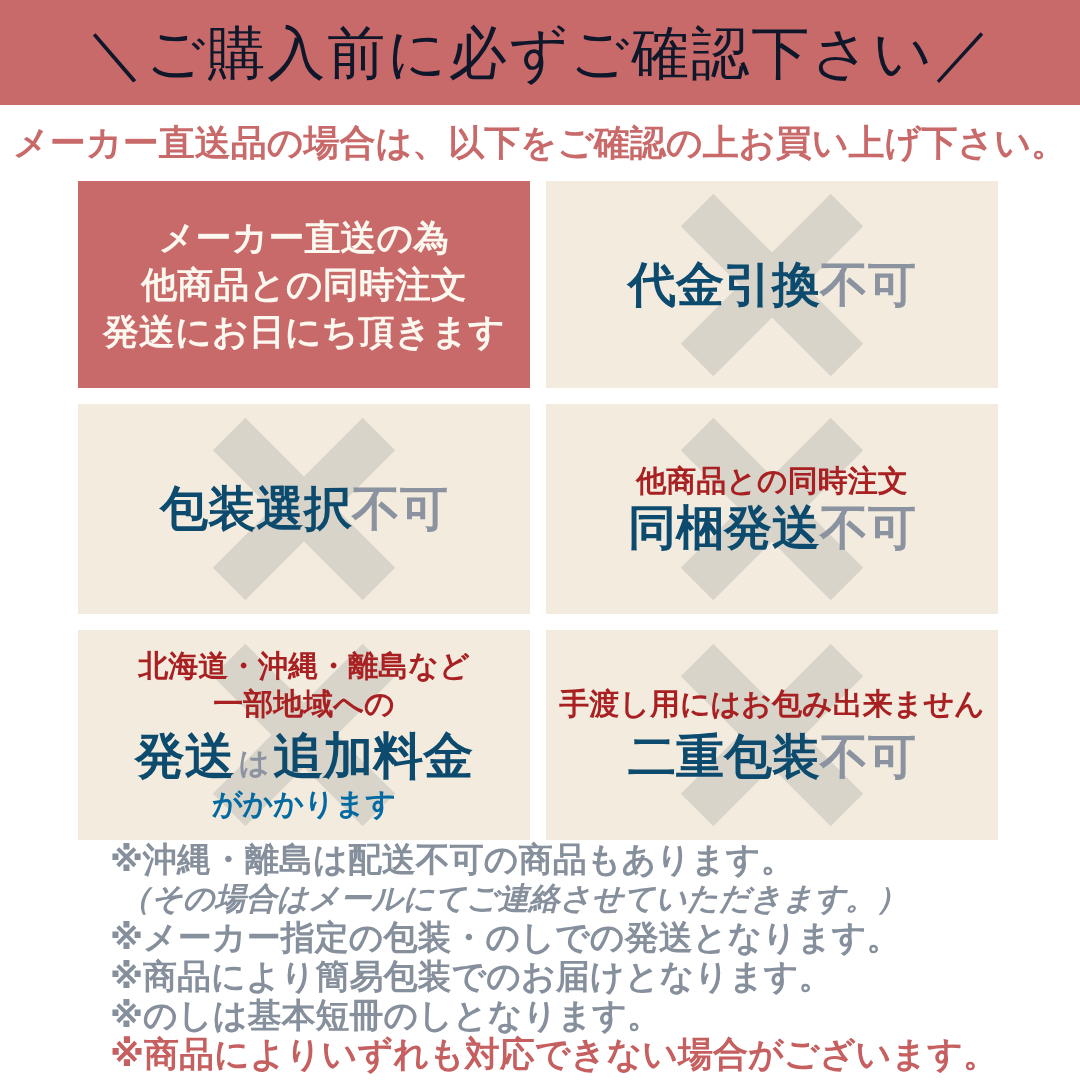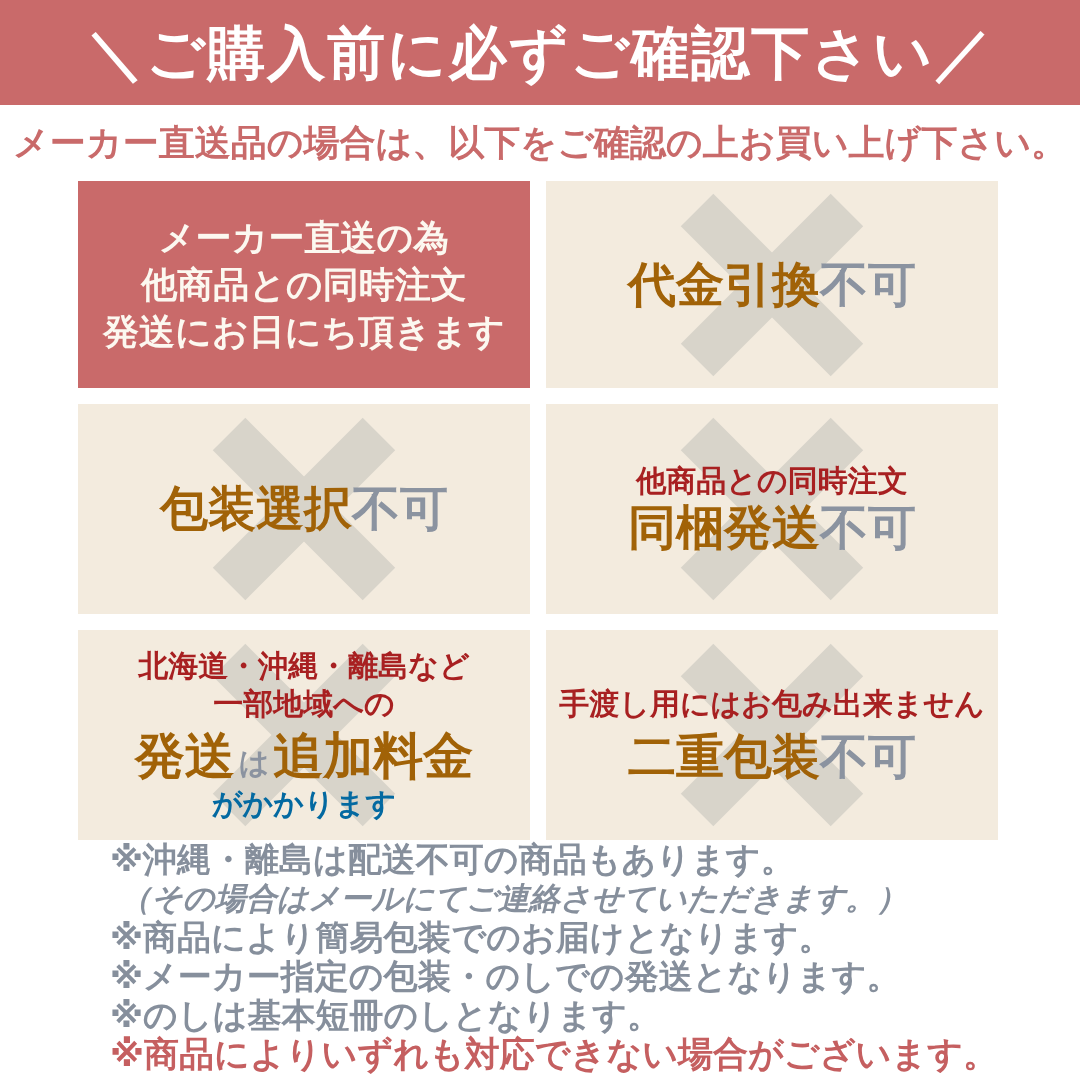--- a/index.html
+++ b/index.html
@@ -10,22 +10,22 @@
     font-weight:bold;
   }
 
   
   .banner{
     position:absolute;top:0;left:0;width:1080px;height:105px;
     background:#c96a6a;
     display:flex;align-items:center;justify-content:center;
   }
   .banner h1{
-    margin:0;font-size:58px;line-height:1;color:#ffffff;
-    letter-spacing:2px;font-weight:bold;
+    margin:0;font-size:58px;line-height:1;color:#0f172a;
+    letter-spacing:2px;font-weight:normal;
   }
 
   
   .subtitle-wrap{
     position:absolute;top:105px;left:0;width:1080px;height:76px;
     display:flex;align-items:center;justify-content:center;border-radius:30px;
   }
   .subtitle{
     margin:0;font-size:36px;color:#c96a6a;letter-spacing:0px;white-space:nowrap;
   }
@@ -54,21 +54,21 @@
   .xmark{position:absolute;inset:0;pointer-events:none;}
   .xmark::before,.xmark::after{
     content:"";position:absolute;top:50%;left:50%;
     width:212px;height:46px;background:#d8d4ca;
   }
   .xmark::before{transform:translate(-50%,-50%) rotate(45deg);}
   .xmark::after{transform:translate(-50%,-50%) rotate(-45deg);}
 
   .box .content{position:relative;z-index:1;}
 
-  .red-txt{color:#a16207;}
+  .red-txt{color:#0c4a6e;}
   .gray-txt{color:#8b93a0;}
 
   .bigline{font-size:48px;line-height:1.15;white-space:nowrap;}
   .subline{font-size:30px;line-height:38px;white-space:nowrap;color:#a82021;}
 
   .fee-big{font-size:50px;line-height:1.1;white-space:nowrap;}
   .fee-particle{font-size:30px;color:#8b93a0;padding:0 4px;}
   .fee-tail{font-size:30px;line-height:40px;color:#0369a1;white-space:nowrap;}
 
   .gap6{margin-top:6px;}
@@ -150,19 +150,19 @@
           <span class="red-txt">二重包装</span><span class="gray-txt">不可</span>
         </div>
       </div>
     </div>
 
   </div>
 
   <div class="notes">
     <p class="note">※沖縄・離島は配送不可の商品もあります。</p>
     <p class="note note-paren">（その場合はメールにてご連絡させていただきます。）</p>
+    <p class="note">※メーカー指定の包装・のしでの発送となります。</p>
     <p class="note">※商品により簡易包装でのお届けとなります。</p>
-    <p class="note">※メーカー指定の包装・のしでの発送となります。</p>
     <p class="note">※のしは基本短冊のしとなります。</p>
     <p class="note note-red">※商品によりいずれも対応できない場合がございます。</p>
   </div>
 
 </div>
 
 </body></html>

